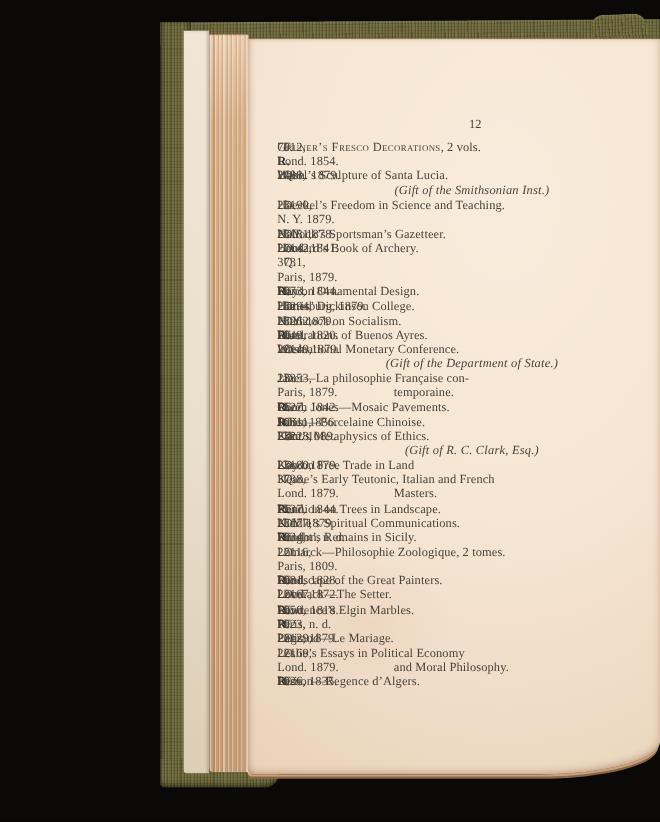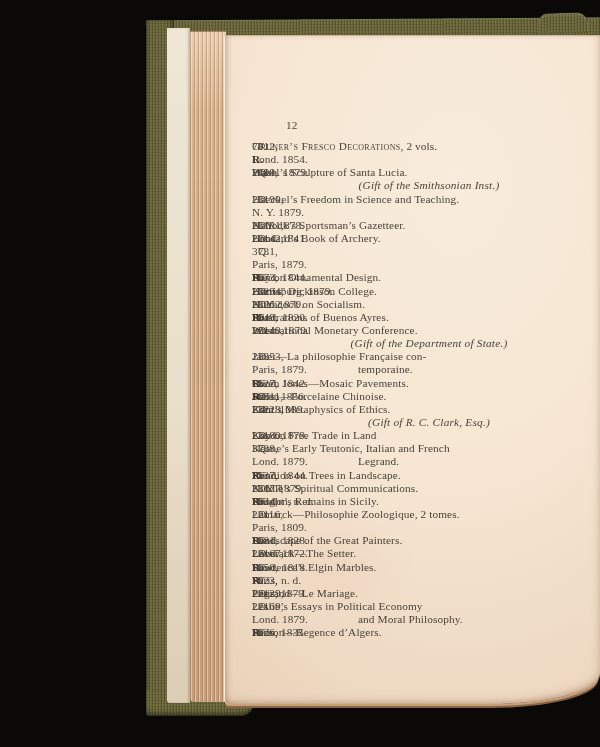--- a/index.html
+++ b/index.html
@@ -47,21 +47,21 @@
                inset 0 -6px 8px -5px rgba(120,70,40,.35),
                inset -5px 0 8px -5px rgba(150,90,50,.30),
                0 3px 0 -1px #c79f78, 0 6px 0 -2px #8a6647;}
   .stain{left:40px;top:470px;width:150px;height:120px;border-radius:50%;
     background:radial-gradient(closest-side, rgba(215,150,120,.10), rgba(215,150,120,0));}
 
   
   .text-layer{left:252px;top:106px;width:326px;color:var(--ink);
     font-size:11.3px;letter-spacing:.1px;}
   .page-num{position:relative;display:block;width:100%;height:14px;line-height:14px;
-    text-align:left;text-indent:34px;margin-bottom:8px;margin-top:12px;}
+    text-align:center;text-indent:34px;margin-bottom:8px;}
   .lines{position:relative;display:block;width:100%;}
   .lines .row{position:relative;display:flex;height:13.15px;line-height:13.15px;align-items:baseline;white-space:nowrap;}
   .row .num{flex:0 0 72px;text-align:right;}
   .row .sz{flex:0 0 20px;padding-left:6px;}
   .row .title{flex:0 1 auto;}
   .row .sc{font-variant:small-caps;letter-spacing:.35px;position:static;}
   .row .r{font-weight:bold;color:var(--ink-bold);flex:0 0 30px;text-align:left;letter-spacing:.4px;}
   .row .push{margin-left:auto;}
   .row .place{flex:0 0 auto;text-align:right;}
   .row .conttext{margin-left:106px;}
@@ -200,21 +200,21 @@
           <span class="sz">D.</span>
           <span class="title">Kay on Free Trade in Land</span>
           <span class="place push">Lond. 1879.</span>
         </div>
         <div class="row row-entry">
           <span class="num">3738,</span>
           <span class="sz">Q.</span>
           <span class="title">Keane’s Early Teutonic, Italian and French</span>
         </div>
         <div class="row row-cont">
-          <span class="conttext">Legrand.</span>
+          <span class="conttext">Masters.</span>
           <span class="place push">Lond. 1879.</span>
         </div>
         <div class="row row-entry">
           <span class="num">7137,</span>
           <span class="sz">F.</span>
           <span class="title">Kennion on Trees in Landscape.</span>
           <span class="r push">R.</span>
           <span class="place">Lond. 1844.</span>
         </div>
         <div class="row row-entry">

